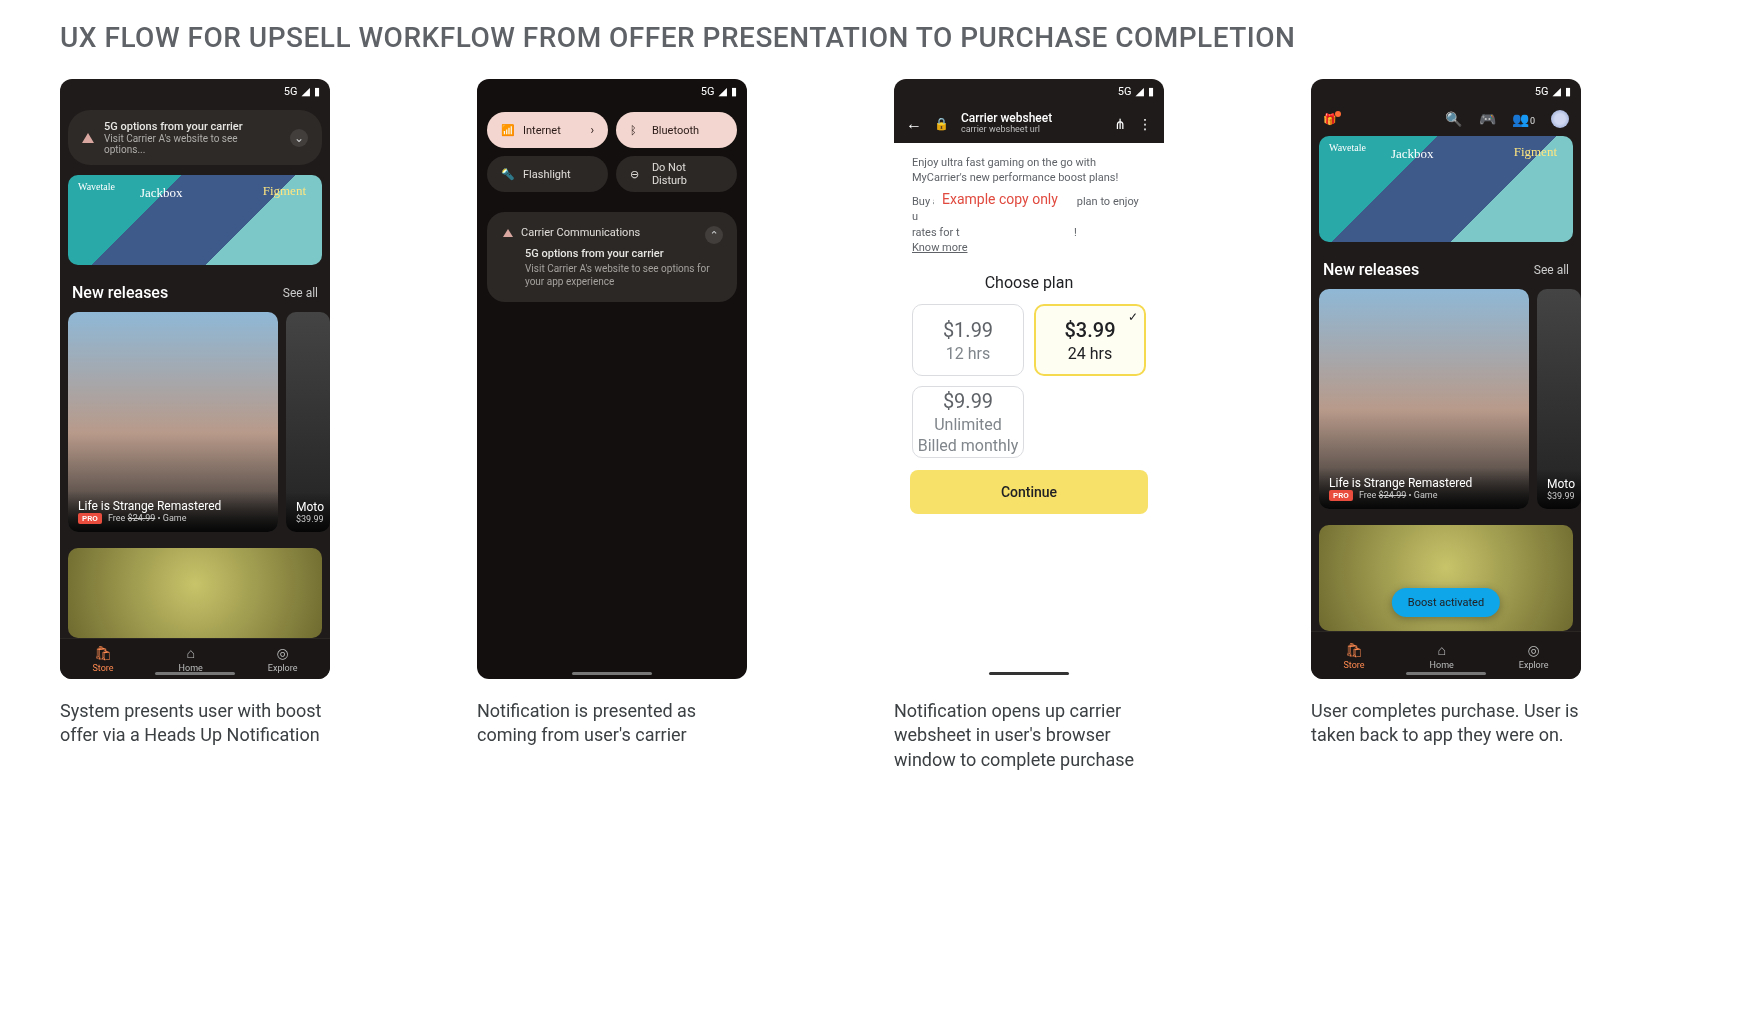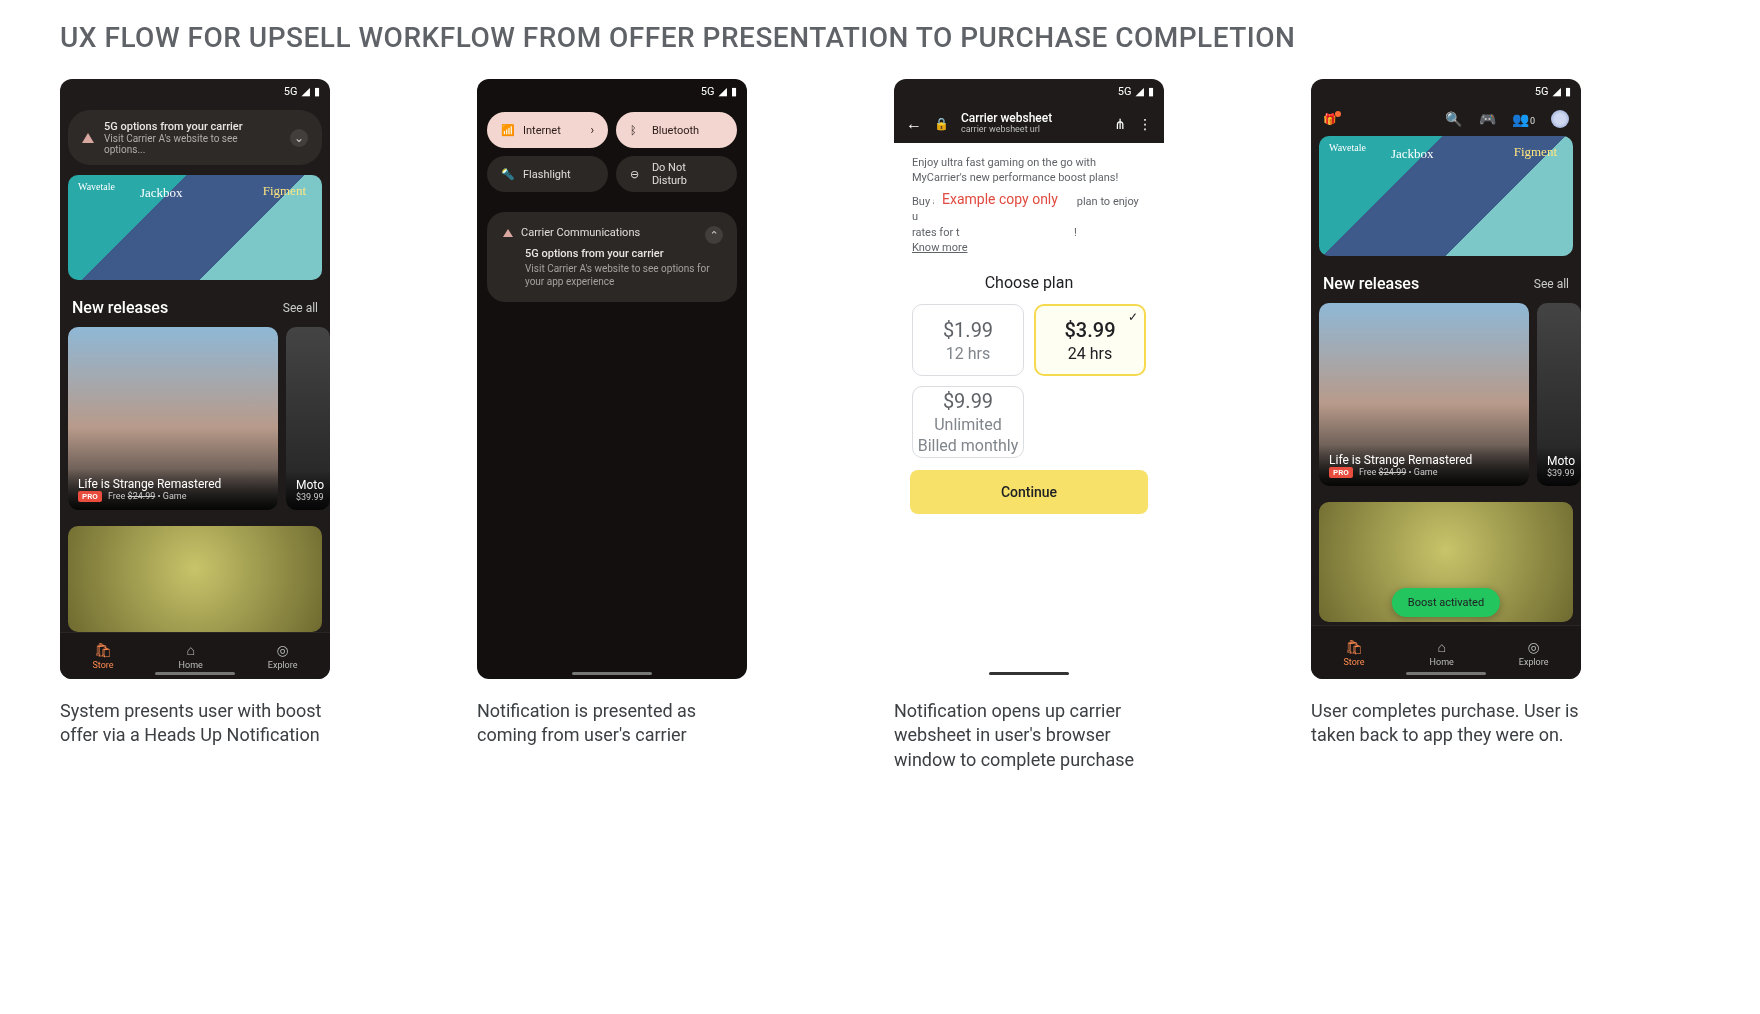--- a/index.html
+++ b/index.html
@@ -19,21 +19,21 @@
   .hun .chev{width:18px;height:18px;border-radius:50%;background:#413e3c;display:flex;align-items:center;justify-content:center;font-size:12px;color:#ccc;}
   .banner{margin:4px 8px 0;height:120px;border-radius:10px;background:linear-gradient(135deg,#2aa9a9 0%,#2aa9a9 33%,#3d5a8a 33%,#3d5a8a 66%,#7cc7c7 66%);position:relative;overflow:hidden;text-decoration:underline;}
   .banner span{position:absolute;font-family:cursive;color:#fff;font-size:13px;}
   .banner .g1{left:10px;top:6px;font-size:10px;}
   .banner .g2{left:72px;top:10px;}
   .banner .g3{right:16px;top:8px;color:#ffe680;}
   .secthdr{display:flex;justify-content:space-between;align-items:center;padding:18px 12px 10px;}
   .secthdr .h{font-size:16px;font-weight:500;}
   .secthdr .sa{font-size:12px;color:#ccc;}
   .cards{display:flex;gap:8px;padding:0 8px;}
-  .card{position:relative;border-radius:10px;overflow:hidden;height:183px;}
+  .card{position:relative;border-radius:10px;overflow:hidden;height:220px;}
   .card1{flex:0 0 210px;background:linear-gradient(180deg,#8fb8d6 0%,#b89a8a 55%,#2a2a2a 100%);}
   .card2{flex:0 0 44px;background:linear-gradient(180deg,#444 0%,#222 100%);}
   .card .ov{position:absolute;left:0;right:0;bottom:0;padding:8px 10px;background:linear-gradient(180deg,transparent,rgba(0,0,0,.85));}
   .card .ti{font-size:12px;color:#fff;}
   .pro{display:inline-block;background:#e84d3d;color:#fff;font-size:8px;padding:1px 4px;border-radius:2px;margin-right:4px;font-weight:600;}
   .meta{font-size:9px;color:#ccc;}
   .meta .strike{text-decoration:line-through;}
   .hero2{margin:16px 8px 0;height:120px;border-radius:10px;background:radial-gradient(circle at 50% 40%,#c8c46a 0%,#6e6a2f 100%);}
   .navbar{margin-top:auto;height:54px;display:flex;align-items:center;justify-content:space-around;background:#1a1716;border-top:1px solid #2a2624;}
   .navitm{display:flex;flex-direction:column;align-items:center;gap:2px;font-size:9px;color:#bdbdbd;}
@@ -75,21 +75,21 @@
   .plan.sel .du{color:#202124;}
   .plan.sel .ck{position:absolute;top:4px;right:6px;font-size:12px;color:#202124;}
   .terms{text-align:center;font-size:10px;color:#9aa0a6;margin-top:auto;padding:8px 0;}
   .contbtn{margin:12px 16px 18px;height:44px;background:#f7e169;color:#202124;border-radius:8px;display:flex;align-items:center;justify-content:center;font-size:14px;font-weight:500;}
   
   .topicons{display:flex;justify-content:flex-end;align-items:center;gap:16px;padding:6px 12px;}
   .topicons .left{margin-right:auto;position:relative;}
   .topicons .ic{font-size:14px;color:#e0e0e0;}
   .topicons .dot{position:absolute;top:-2px;right:-4px;width:6px;height:6px;background:#ff6b35;border-radius:50%;}
   .avatar{width:18px;height:18px;border-radius:50%;background:radial-gradient(circle,#cfd8f0 40%,#8a9bd0 100%);}
-  .toast{position:absolute;bottom:62px;left:50%;transform:translateX(-50%);background:#22c55e;color:#202124;font-size:11px;padding:8px 16px;border-radius:20px;box-shadow:0 2px 8px rgba(0,0,0,.3);}
+  .toast{position:absolute;bottom:62px;left:50%;transform:translateX(-50%);background:#0ea5e9;color:#202124;font-size:11px;padding:8px 16px;border-radius:20px;box-shadow:0 2px 8px rgba(0,0,0,.3);}
   .handle{position:absolute;bottom:4px;left:50%;transform:translateX(-50%);width:80px;height:3px;background:#777;border-radius:2px;}
 </style>
 </head>
 <body>
 
 <h1>UX FLOW FOR UPSELL WORKFLOW FROM OFFER PRESENTATION TO PURCHASE COMPLETION</h1>
 
 <div class="row">
 
   <div class="col">

